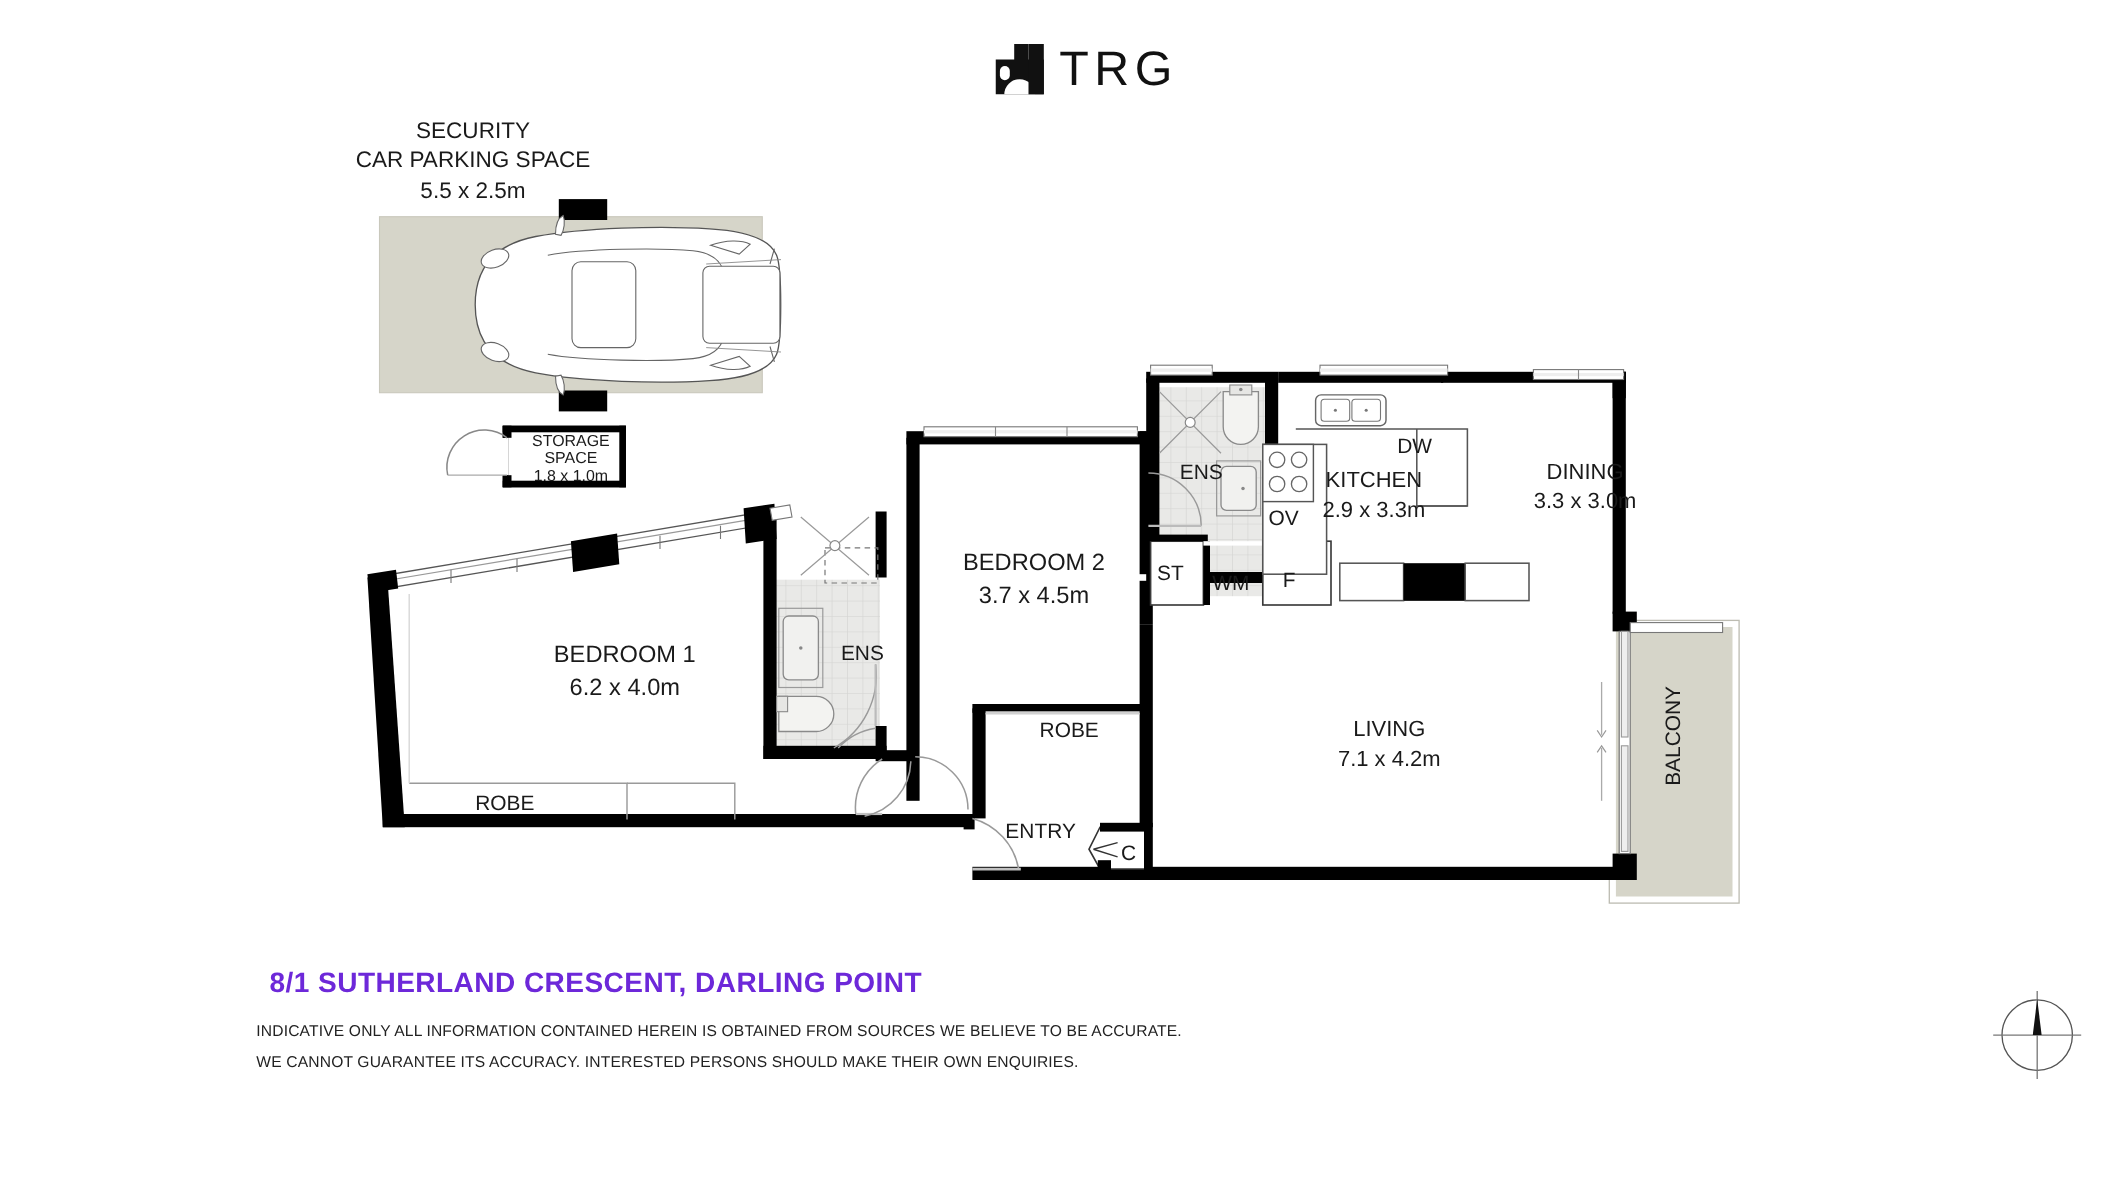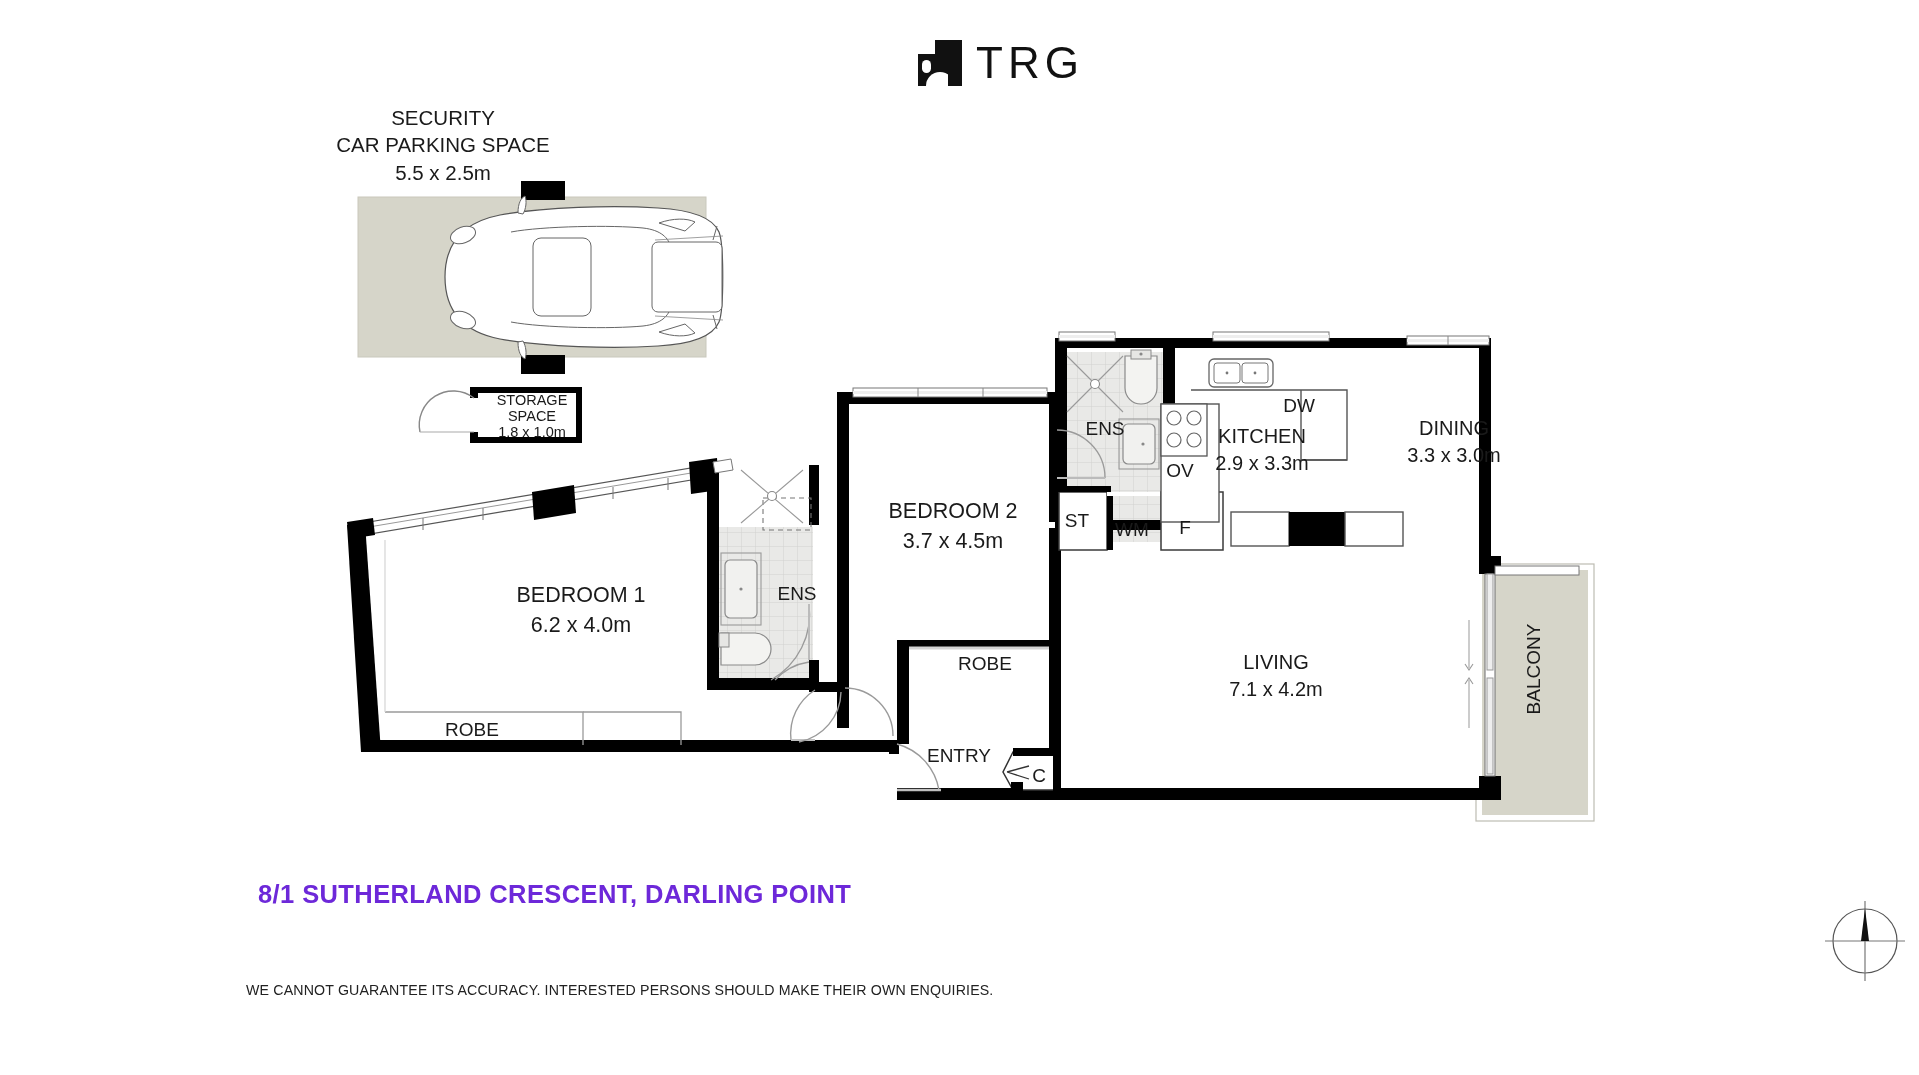--- a/index.html
+++ b/index.html
@@ -9,21 +9,21 @@
   }
   body {
     width: 1919px;
     height: 1075px;
     position: relative;
     font-family: "Liberation Sans", sans-serif;
     overflow: hidden;
   }
   #stage {
     position: absolute;
-    left: 13px; top: 0;
+    left: 0; top: 0;
     width: 1678px;
     height: 1075px;
     border-radius: 22px;
   }
   .logo-wrap {
     position: absolute;
     left: 905px;
     top: 38px;
     display: flex;
     align-items: center;
@@ -53,21 +53,21 @@
   }
   .disc {
     position: absolute;
     left: 233px;
     font-size: 14.2px;
     letter-spacing: 0.15px;
     color: #222;
     white-space: nowrap;
   }
   .disc1 { top: 930px; }
-  .disc2 { top: 958px; margin-top: 24px; }
+  .disc2 { top: 958px; }
 </style>
 </head>
 <body>
 
 <div id="stage">
 
   <div class="logo-wrap">
     <svg width="44" height="46" viewBox="0 0 44 46">
       <path d="M0,14 L0,46 L44,46 L44,14 L30,14 L30,0 L17,0 L17,14 Z" fill="#111"></path>
       <rect x="4" y="20" width="9" height="13" rx="4.5" fill="#fff"></rect>
@@ -369,15 +369,16 @@
     <g>
       <circle cx="1852" cy="941" r="32" fill="none" stroke="#555" stroke-width="1.2"></circle>
       <line x1="1852" y1="901" x2="1852" y2="981" stroke="#777" stroke-width="1.2"></line>
       <line x1="1812" y1="941" x2="1892" y2="941" stroke="#777" stroke-width="1.2"></line>
       <path d="M1852,908 L1856,941 L1848,941 Z" fill="#111"></path>
     </g>
 
   </svg>
 
   <div class="addr">8/1 SUTHERLAND CRESCENT, DARLING POINT</div>
+  <div class="disc disc1">INDICATIVE ONLY ALL INFORMATION CONTAINED HEREIN IS OBTAINED FROM SOURCES WE BELIEVE TO BE ACCURATE.</div>
   <div class="disc disc2">WE CANNOT GUARANTEE ITS ACCURACY. INTERESTED PERSONS SHOULD MAKE THEIR OWN ENQUIRIES.</div>
 
 </div>
 
 </body></html>

